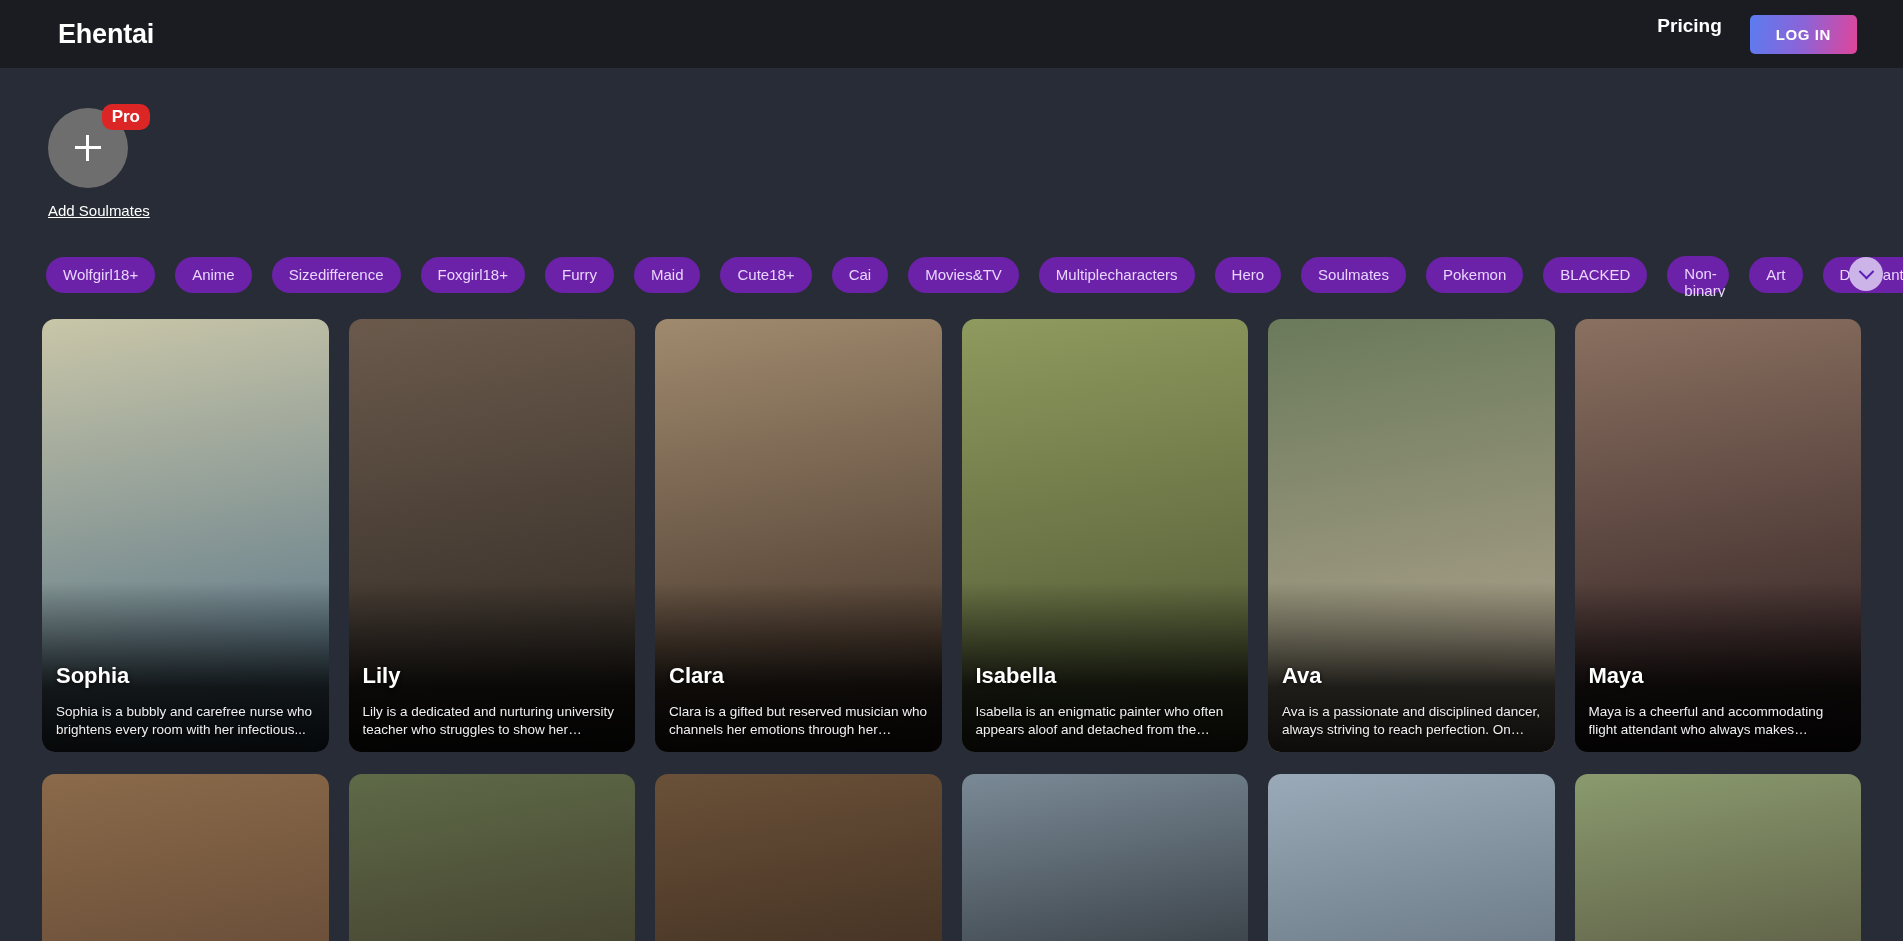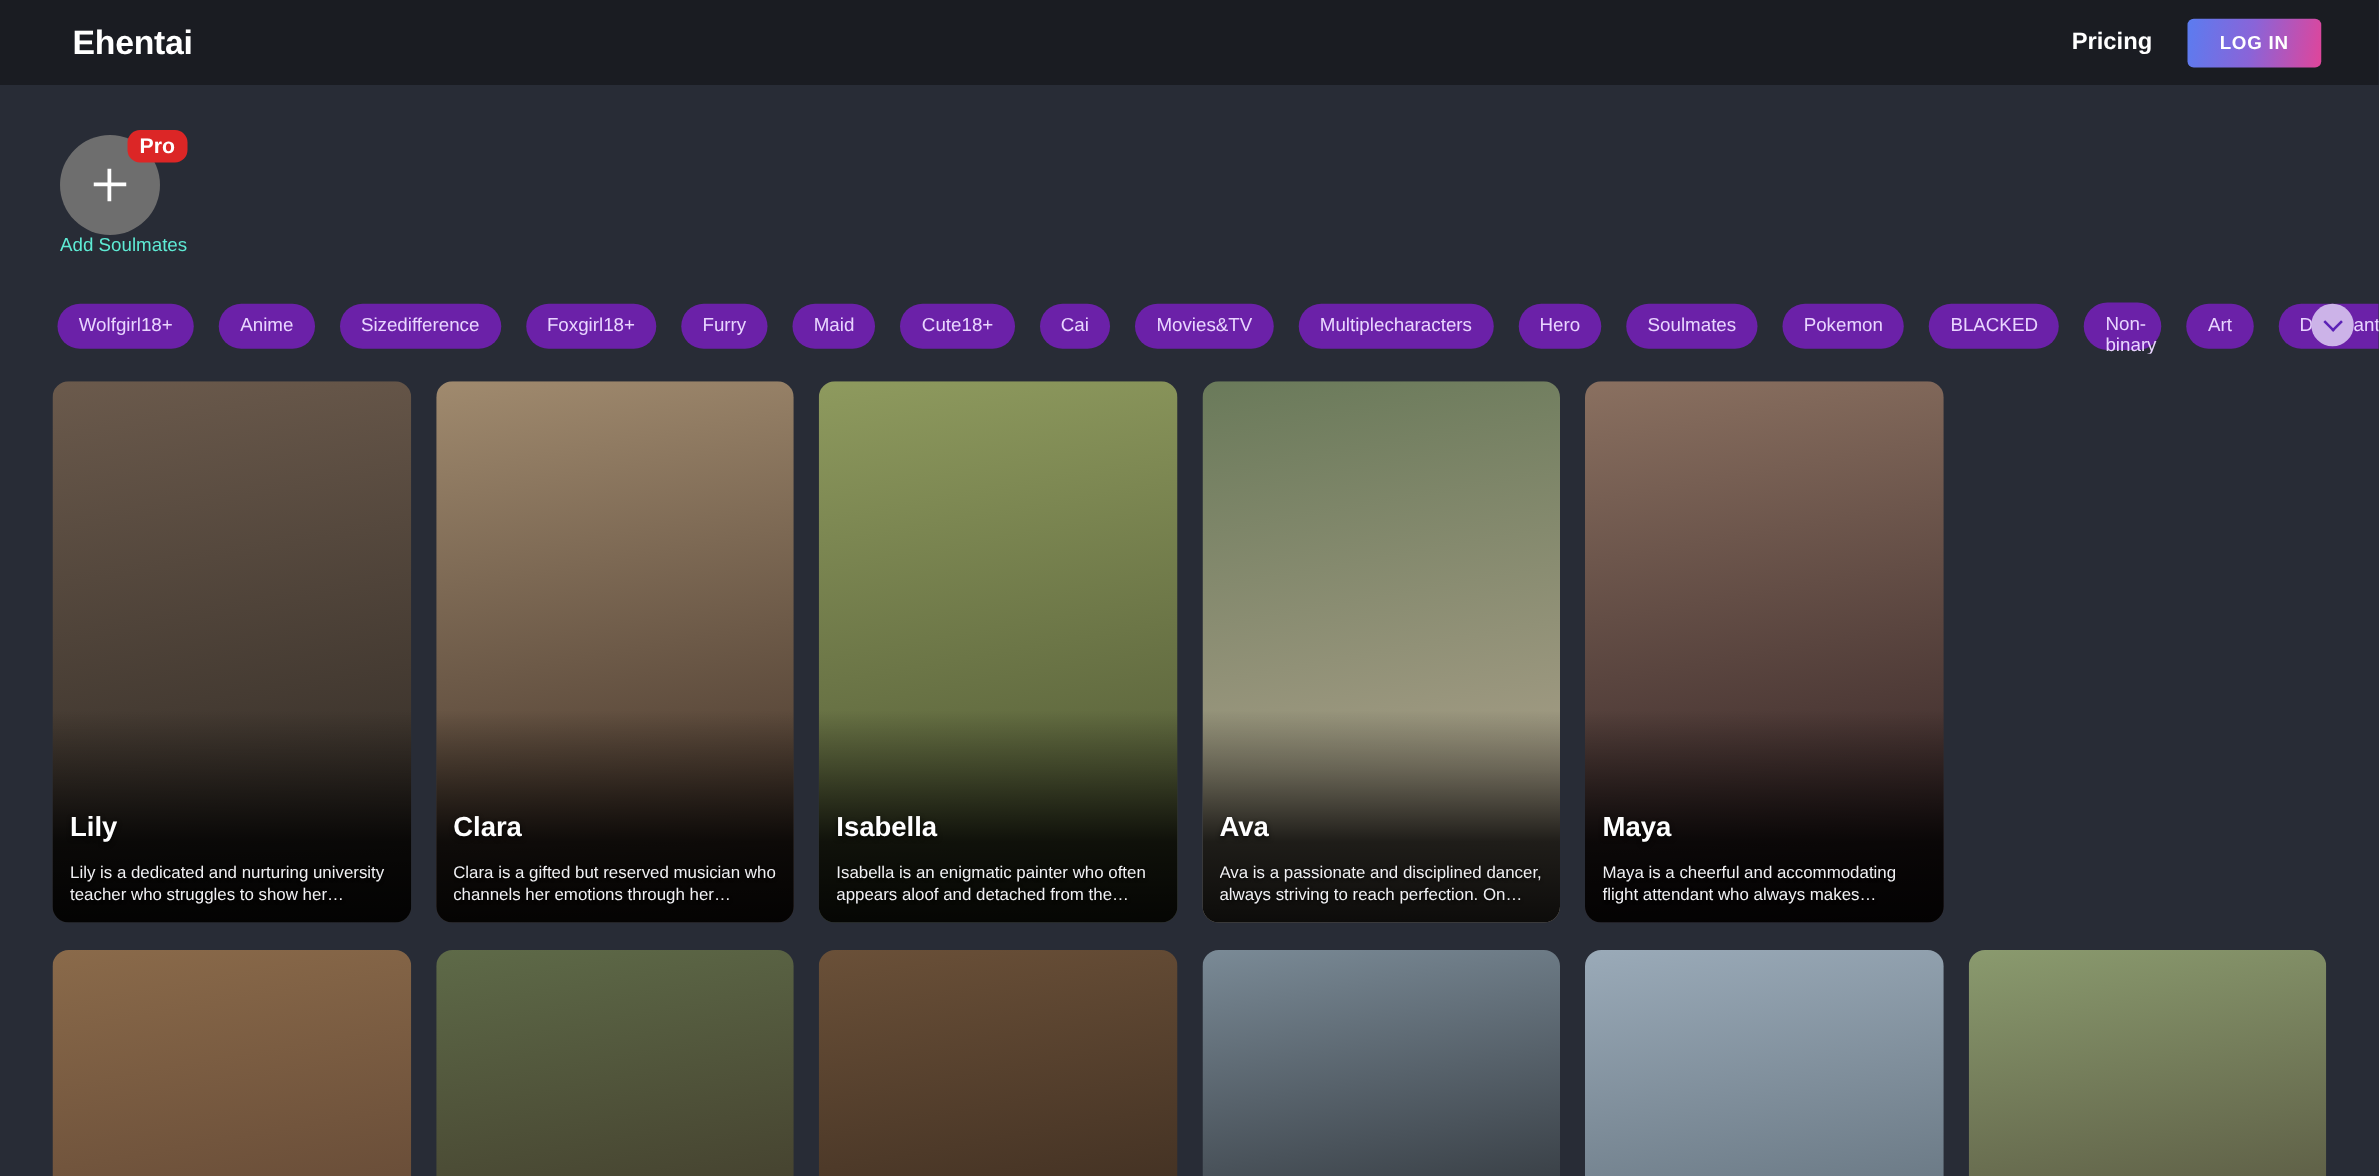--- a/index.html
+++ b/index.html
@@ -21,21 +21,21 @@
   }
   .logo {
     font-size: 27px;
     font-weight: bold;
     color: #ffffff;
     letter-spacing: -0.2px;
   }
   .header-right {
     margin-left: auto;
     display: flex;
-    align-items: center;
+    align-items: flex-start;
     gap: 28px;
   }
   .nav-link {
     font-size: 19px;
     font-weight: bold;
     color: #ffffff;
     text-decoration: none;
     cursor: pointer;
   }
   .login-btn {
@@ -84,24 +84,25 @@
     position: absolute;
     top: -4px; right: -22px;
     background: #dc2626;
     color: #ffffff;
     font-size: 17px;
     font-weight: bold;
     border-radius: 10px;
     padding: 3px 10px;
   }
   .soulmate-label {
-    margin-top: 0;
+    margin-top: 14px;
     font-size: 15px;
-    color: #5eead4;
+    color: #ffffff;
     white-space: nowrap;
+    text-decoration: underline;
   }
 
   
   .tag-row {
     margin: 34px 0 0 0;
     padding: 0 62px 0 46px;
     height: 44px;
     display: flex;
     align-items: center;
     gap: 20px;
@@ -228,20 +229,28 @@
     <div class="tag">Art</div>
     <div class="tag">Dominant</div>
     <div class="tag">Expressionspack</div>
     <div class="tag-expand">
     <span class="chev"></span>
   </div>
 </div>
 
 <div class="grid" id="grid-row1">
     <div class="card">
+      <div class="card-img" style="background: linear-gradient(170deg, rgb(201, 198, 168) 0%, rgb(74, 107, 132) 100%);"></div>
+      <div class="card-overlay"></div>
+      <div class="card-text">
+        <div class="card-name">Sophia</div>
+        <div class="card-desc">Sophia is a bubbly and carefree nurse who brightens every room with her infectious...</div>
+      </div>
+    </div>
+    <div class="card">
       <div class="card-img" style="background: linear-gradient(170deg, rgb(107, 90, 76) 0%, rgb(42, 37, 32) 100%);"></div>
       <div class="card-overlay"></div>
       <div class="card-text">
         <div class="card-name">Lily</div>
         <div class="card-desc">Lily is a dedicated and nurturing university teacher who struggles to show her emotions...</div>
       </div>
     </div>
     <div class="card">
       <div class="card-img" style="background: linear-gradient(170deg, rgb(160, 138, 110) 0%, rgb(58, 42, 34) 100%);"></div>
       <div class="card-overlay"></div>

